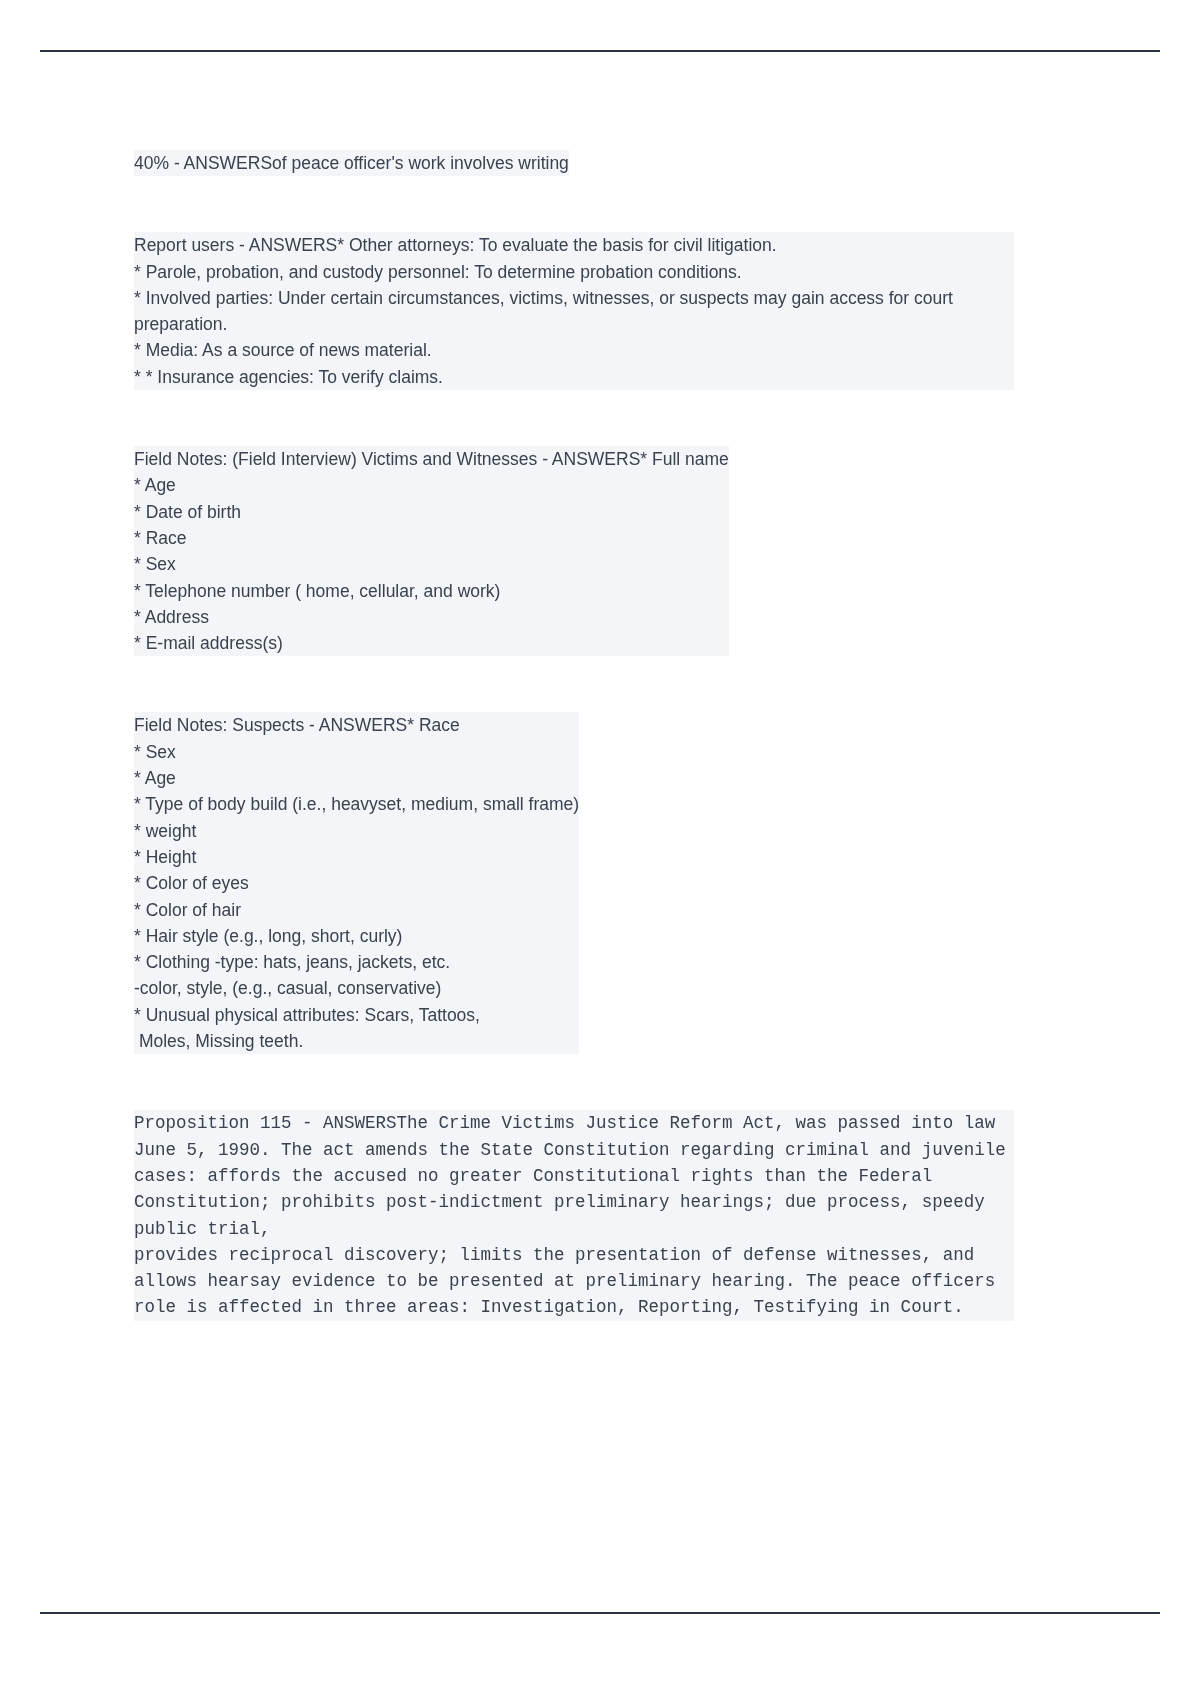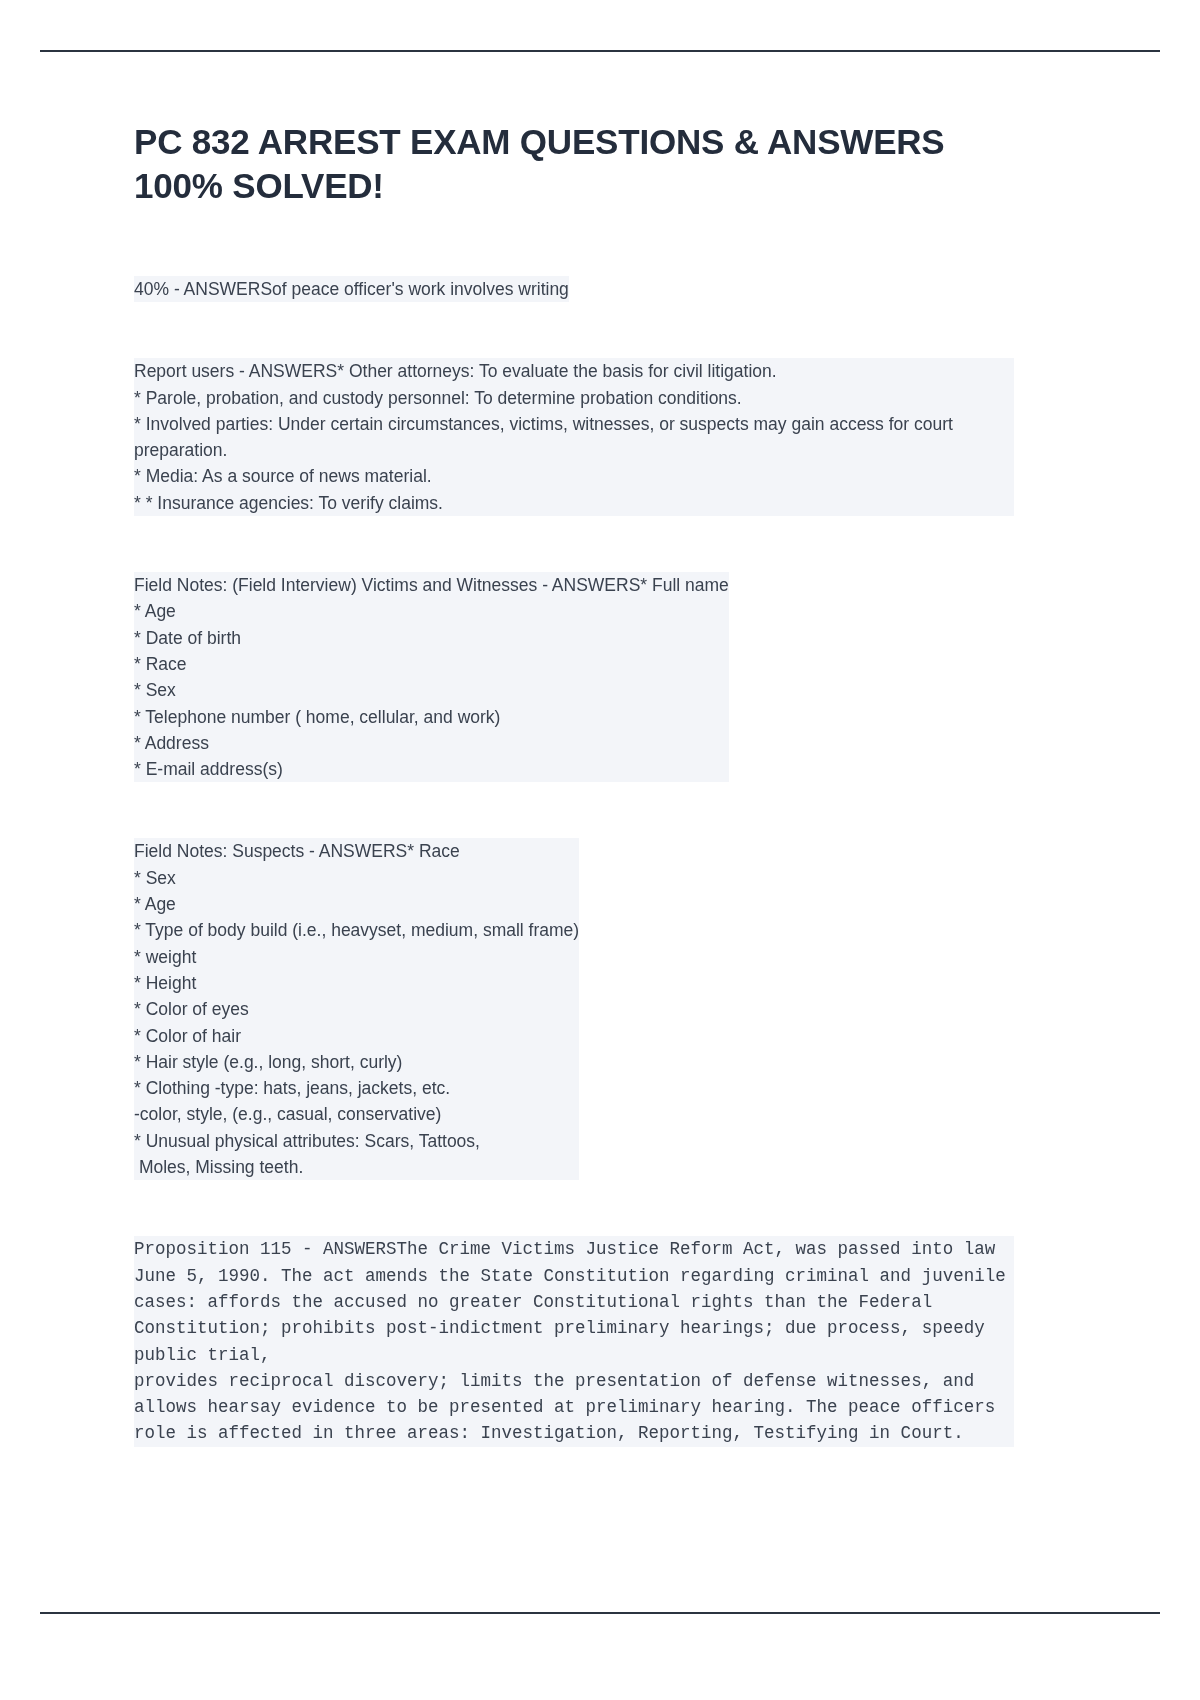--- a/index.html
+++ b/index.html
@@ -67,21 +67,20 @@
 </style>
 </head>
 <body>
 
 <div class="page">
 
   <div class="rule rule-top"></div>
 
   <div class="content">
 
-    <h1 class="doc-title">PC 832 ARREST EXAM QUESTIONS &amp; ANSWERS 100% SOLVED!</h1>
 
     <p class="block hl">40% - ANSWERSof peace officer's work involves writing</p>
     <p class="block hl">Report users - ANSWERS* Other attorneys: To evaluate the basis for civil litigation.
 * Parole, probation, and custody personnel: To determine probation conditions.
 * Involved parties: Under certain circumstances, victims, witnesses, or suspects may gain access for court preparation.
 * Media: As a source of news material.
 * * Insurance agencies: To verify claims.</p>
     <p class="block hl">Field Notes: (Field Interview) Victims and Witnesses - ANSWERS* Full name
 * Age
 * Date of birth

